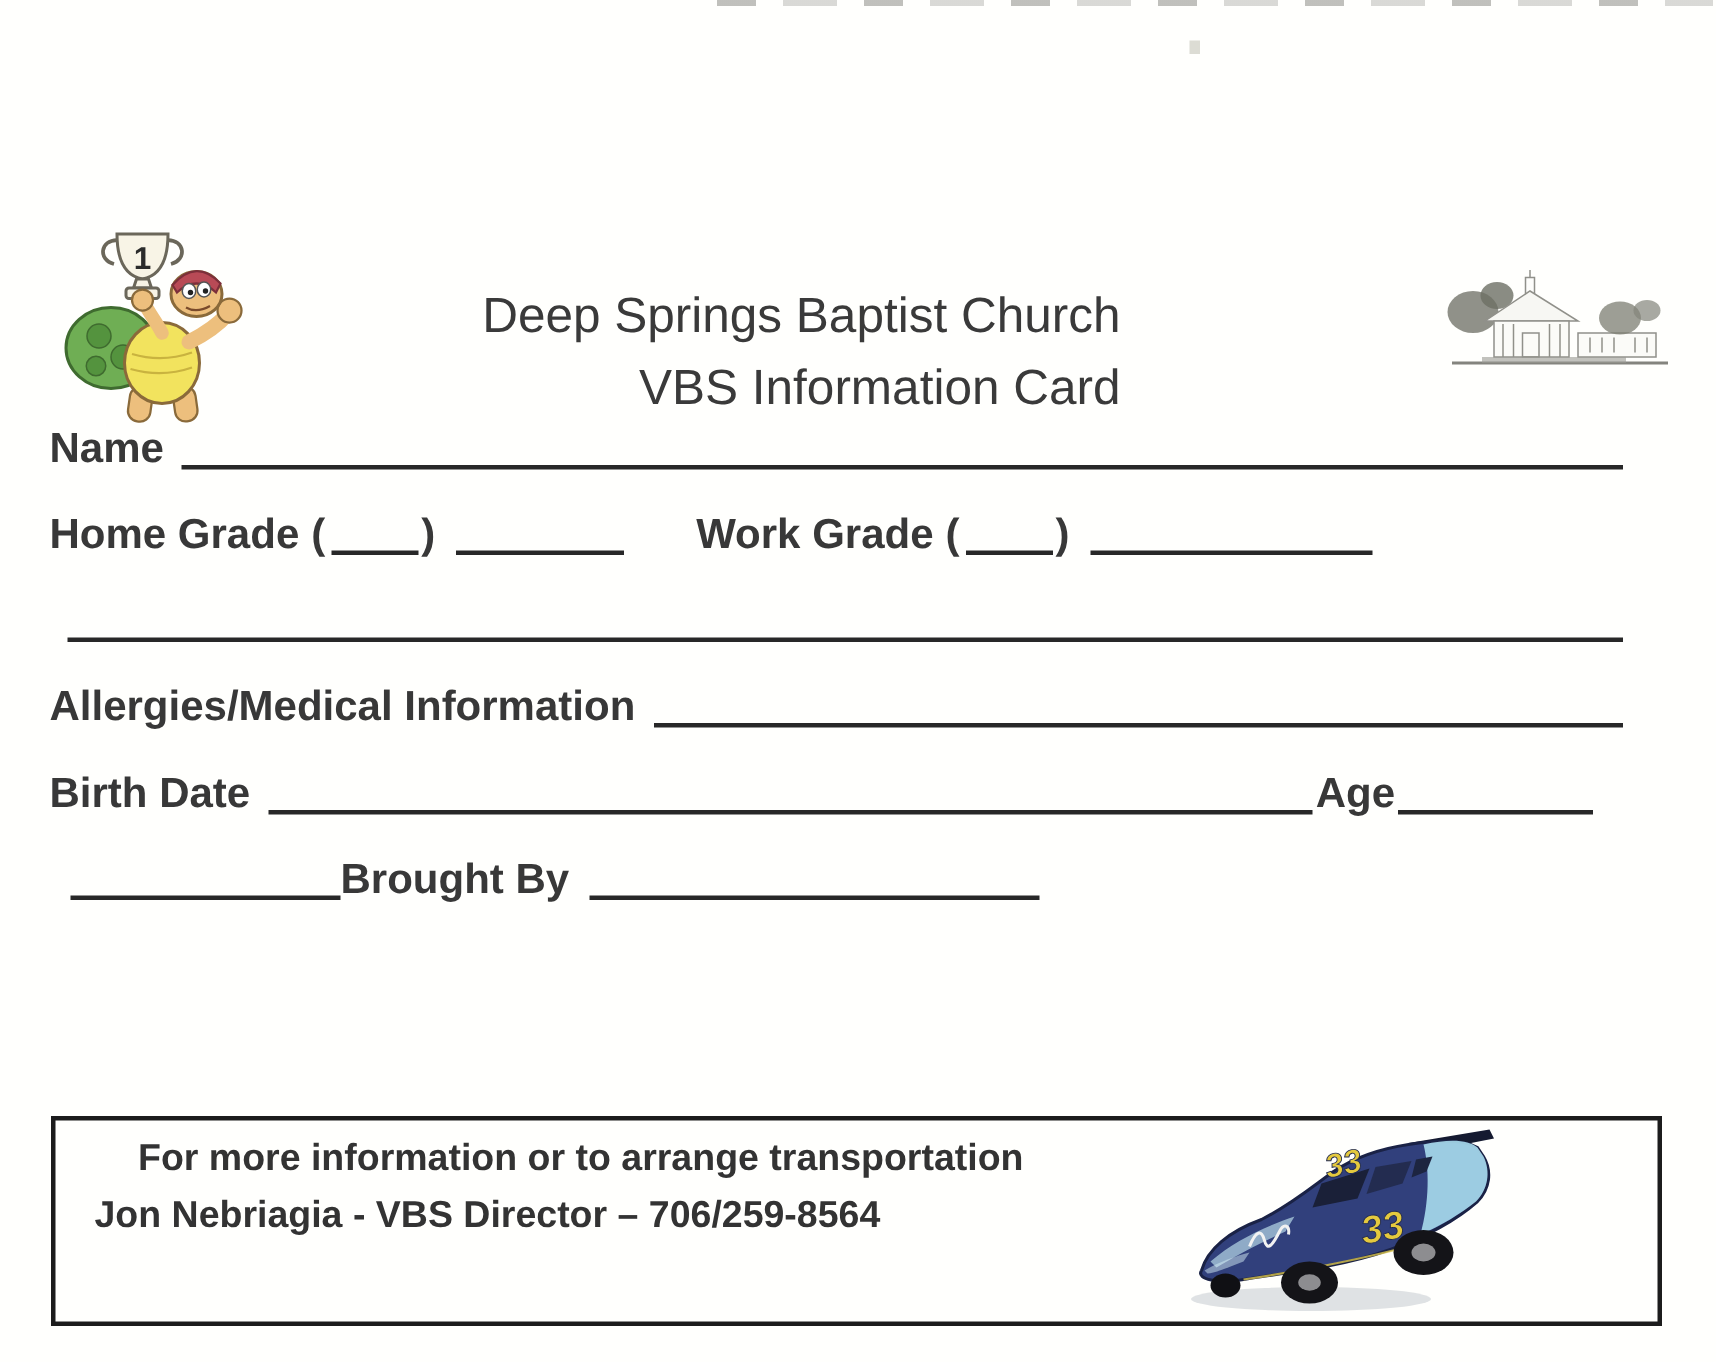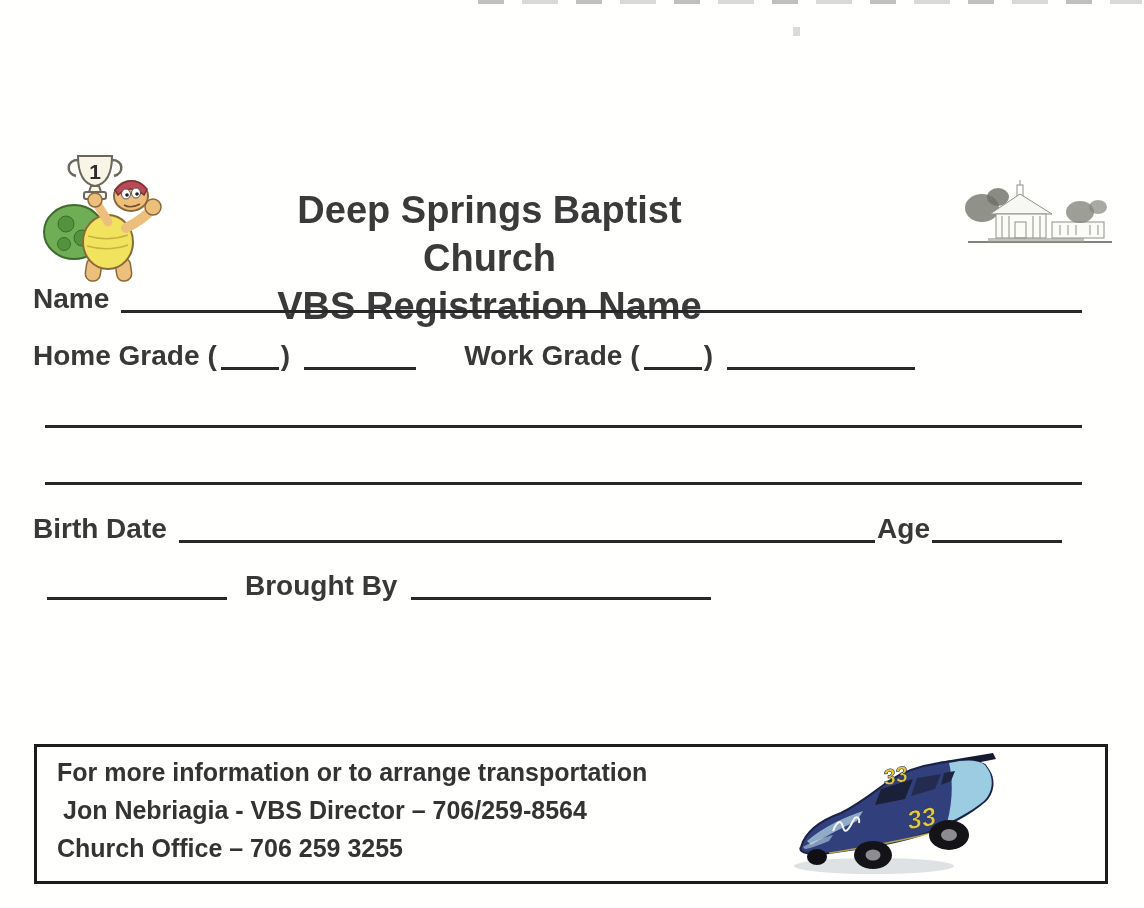--- a/index.html
+++ b/index.html
@@ -18,52 +18,52 @@
     background: repeating-linear-gradient(90deg,
       rgba(130,130,124,.5) 0 26px, transparent 26px 44px,
       rgba(130,130,124,.3) 44px 80px, transparent 80px 98px);
   }
   .artifact-spot { position:absolute; left:793px; top:27px; width:7px; height:9px; background:#dcdcd4; }
 
   
   .mascot { position:absolute; left:34px; top:148px; width:132px; height:136px; }
   .titleblock {
     position:absolute; left:232px; top:186px; width:515px;
-    text-align:center; font-weight:bold; font-size:38px; line-height:48px; color:#3a3a3a;
+    text-align:right; font-weight:normal; font-size:33px; line-height:48px; color:#3a3a3a;
   }
   .church { position:absolute; left:962px; top:180px; width:156px; height:74px; }
 
   
   .form { position:absolute; top:258px; left:33px; right:62px; }
   .row { height:57.5px; display:flex; align-items:flex-end; }
   .lbl { font-size:28px; font-weight:bold; line-height:34px; white-space:nowrap; }
   .blank { border-bottom:3px solid #282828; margin-bottom:3px; height:10px; }
   .blank.grow { flex:1 1 auto; margin-left:12px; }
   .paren { margin-left:8px; }
   .w-paren { width:58px; margin-left:4px; margin-right:2px; }
   .w-homephone { width:112px; margin-left:14px; }
   .phone-spacer { width:48px; }
   .w-workphone { width:188px; margin-left:14px; }
   .row-birth { padding-right:20px; }
   .row-birth .blank.grow { margin-right:2px; }
   .w-age { width:130px; margin-left:2px; }
   .w-grade { width:180px; margin-left:14px; }
-  .brought-lbl { margin-left:18px; }
+  .brought-lbl { }
   .w-brought { width:300px; margin-left:14px; }
 
   
   .footerbox {
     position:absolute; left:34px; top:744px; width:1074px; height:140px;
     border:3px solid #1c1c1c; box-sizing:border-box;
   }
   .fline {
     font-size:25px; font-weight:bold; line-height:38px;
     padding-left:20px; white-space:nowrap; color:#333;
   }
-  .fline.f1 { padding-top:6px; }
+  .fline.f1 { padding-top:6px;margin-left:35px; }
   .fline.f2 { padding-left:26px; }
   .car { position:absolute; left:752px; top:2px; width:210px; height:130px; }
 </style>
 </head>
 <body>
 
 <div class="page">
 
   <div class="artifact-top"></div>
   <div class="artifact-spot"></div>
@@ -98,21 +98,21 @@
       <ellipse cx="92" cy="46" rx="4.5" ry="5" fill="#ffffff" stroke="#555" stroke-width="1"></ellipse>
       <ellipse cx="102" cy="45" rx="4.5" ry="5" fill="#ffffff" stroke="#555" stroke-width="1"></ellipse>
       <circle cx="93" cy="47" r="1.8" fill="#222"></circle>
       <circle cx="103" cy="46" r="1.8" fill="#222"></circle>
       <path d="M90 57 Q97 61 106 56" fill="none" stroke="#7a4a2a" stroke-width="1.5"></path>
     </g>
   </svg>
 
   <div class="titleblock">
     <div>Deep Springs Baptist Church</div>
-    <div>VBS Registration Name</div>
+    <div>VBS Information Card</div>
   </div>
 
   <svg class="church" viewBox="0 0 156 74">
     <g stroke="#90908a" fill="none" stroke-width="1">
       <ellipse cx="20" cy="28" rx="17" ry="14" fill="#74766b" opacity="0.8" stroke="none"></ellipse>
       <ellipse cx="36" cy="17" rx="11" ry="9" fill="#6d6f64" opacity="0.8" stroke="none"></ellipse>
       <line x1="58" y1="0" x2="58" y2="5"></line>
       <rect x="55" y="5" width="6" height="15" fill="#fdfdfb"></rect>
       <path d="M28 34 L58 14 L90 34 Z" fill="#f7f7f3"></path>
       <rect x="34" y="34" width="50" height="24" fill="#fbfbf8"></rect>
@@ -155,20 +155,21 @@
       <span class="lbl">)</span>
       <span class="blank w-workphone"></span>
     </div>
 
 
     <div class="row">
       <span class="blank grow"></span>
     </div>
 
     <div class="row">
+      <span class="lbl">Allergies/Medical Information</span>
       <span class="blank grow"></span>
     </div>
 
     <div class="row row-birth">
       <span class="lbl">Birth Date</span>
       <span class="blank grow"></span>
       <span class="lbl">Age</span>
       <span class="blank w-age"></span>
     </div>
 
@@ -176,21 +177,20 @@
       <span class="blank w-grade"></span>
       <span class="lbl brought-lbl">Brought By</span>
       <span class="blank w-brought"></span>
     </div>
 
   </div>
 
   <div class="footerbox">
     <div class="fline f1">For more information or to arrange transportation</div>
     <div class="fline f2">Jon Nebriagia - VBS Director – 706/259-8564</div>
-    <div class="fline f3">Church Office – 706 259 3255</div>
 
     <svg class="car" viewBox="0 0 210 130">
       <ellipse cx="85" cy="117" rx="80" ry="8" fill="#b9bfc6" opacity="0.45"></ellipse>
       <path d="M150 13 L204 4 L207 10 L156 20 Z" fill="#151a30"></path>
       <path d="M12 98 C16 84 30 72 52 64 C72 54 86 42 100 32 C112 24 130 17 150 14 C168 11 186 10 196 16 L200 22 C206 32 204 44 196 52 C180 66 160 76 138 84 C104 96 64 100 40 104 C24 107 8 104 12 98 Z" fill="#31407c" stroke="#1a2246" stroke-width="2"></path>
       <path d="M160 14 C178 10 190 11 196 16 L200 22 C205 32 203 44 195 52 C185 60 172 68 158 74 C164 52 164 30 160 14 Z" fill="#a9dbed" opacity="0.9"></path>
       <path d="M18 92 C34 78 56 68 74 62 L68 72 C50 80 32 90 22 96 Z" fill="#c2e5f0" opacity="0.65"></path>
       <path d="M14 98 C24 92 36 88 44 86 L40 92 C30 96 20 100 16 100 Z" fill="#d6edf5" opacity="0.5"></path>
       <path d="M92 40 L124 30 L116 50 L86 56 Z" fill="#1a2038"></path>
       <path d="M128 29 L152 25 L146 40 L122 47 Z" fill="#232c50"></path>

